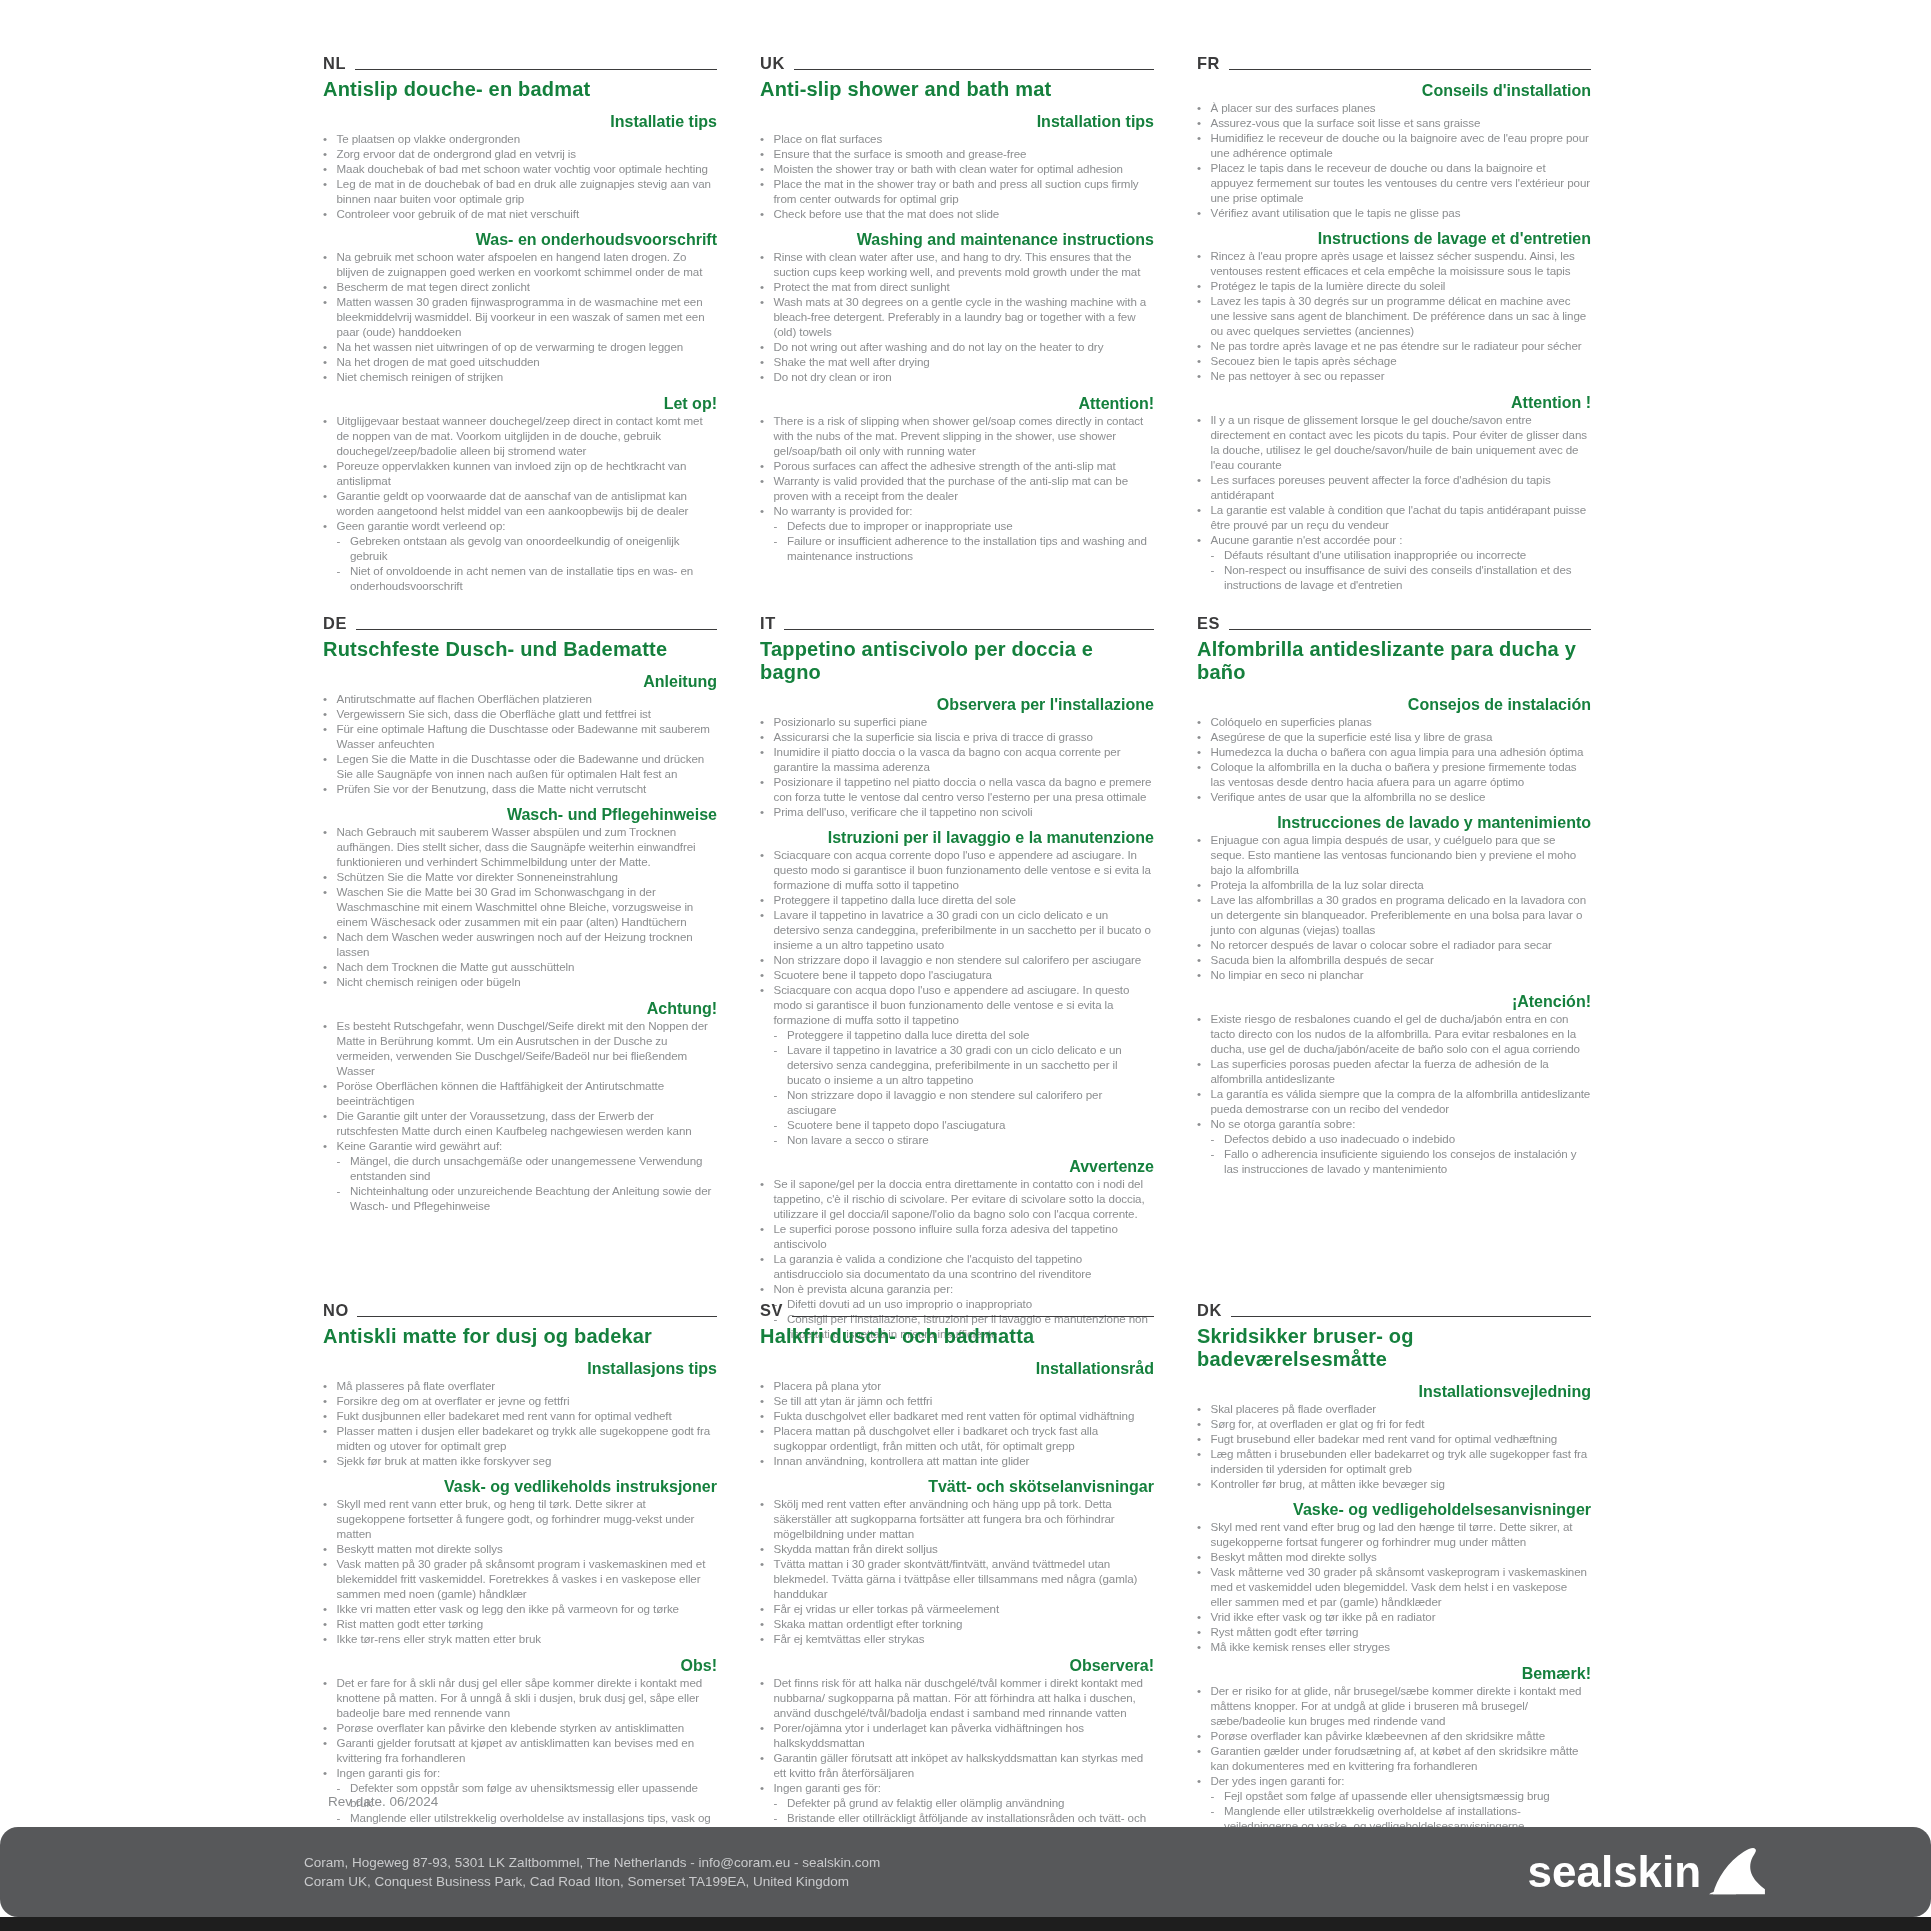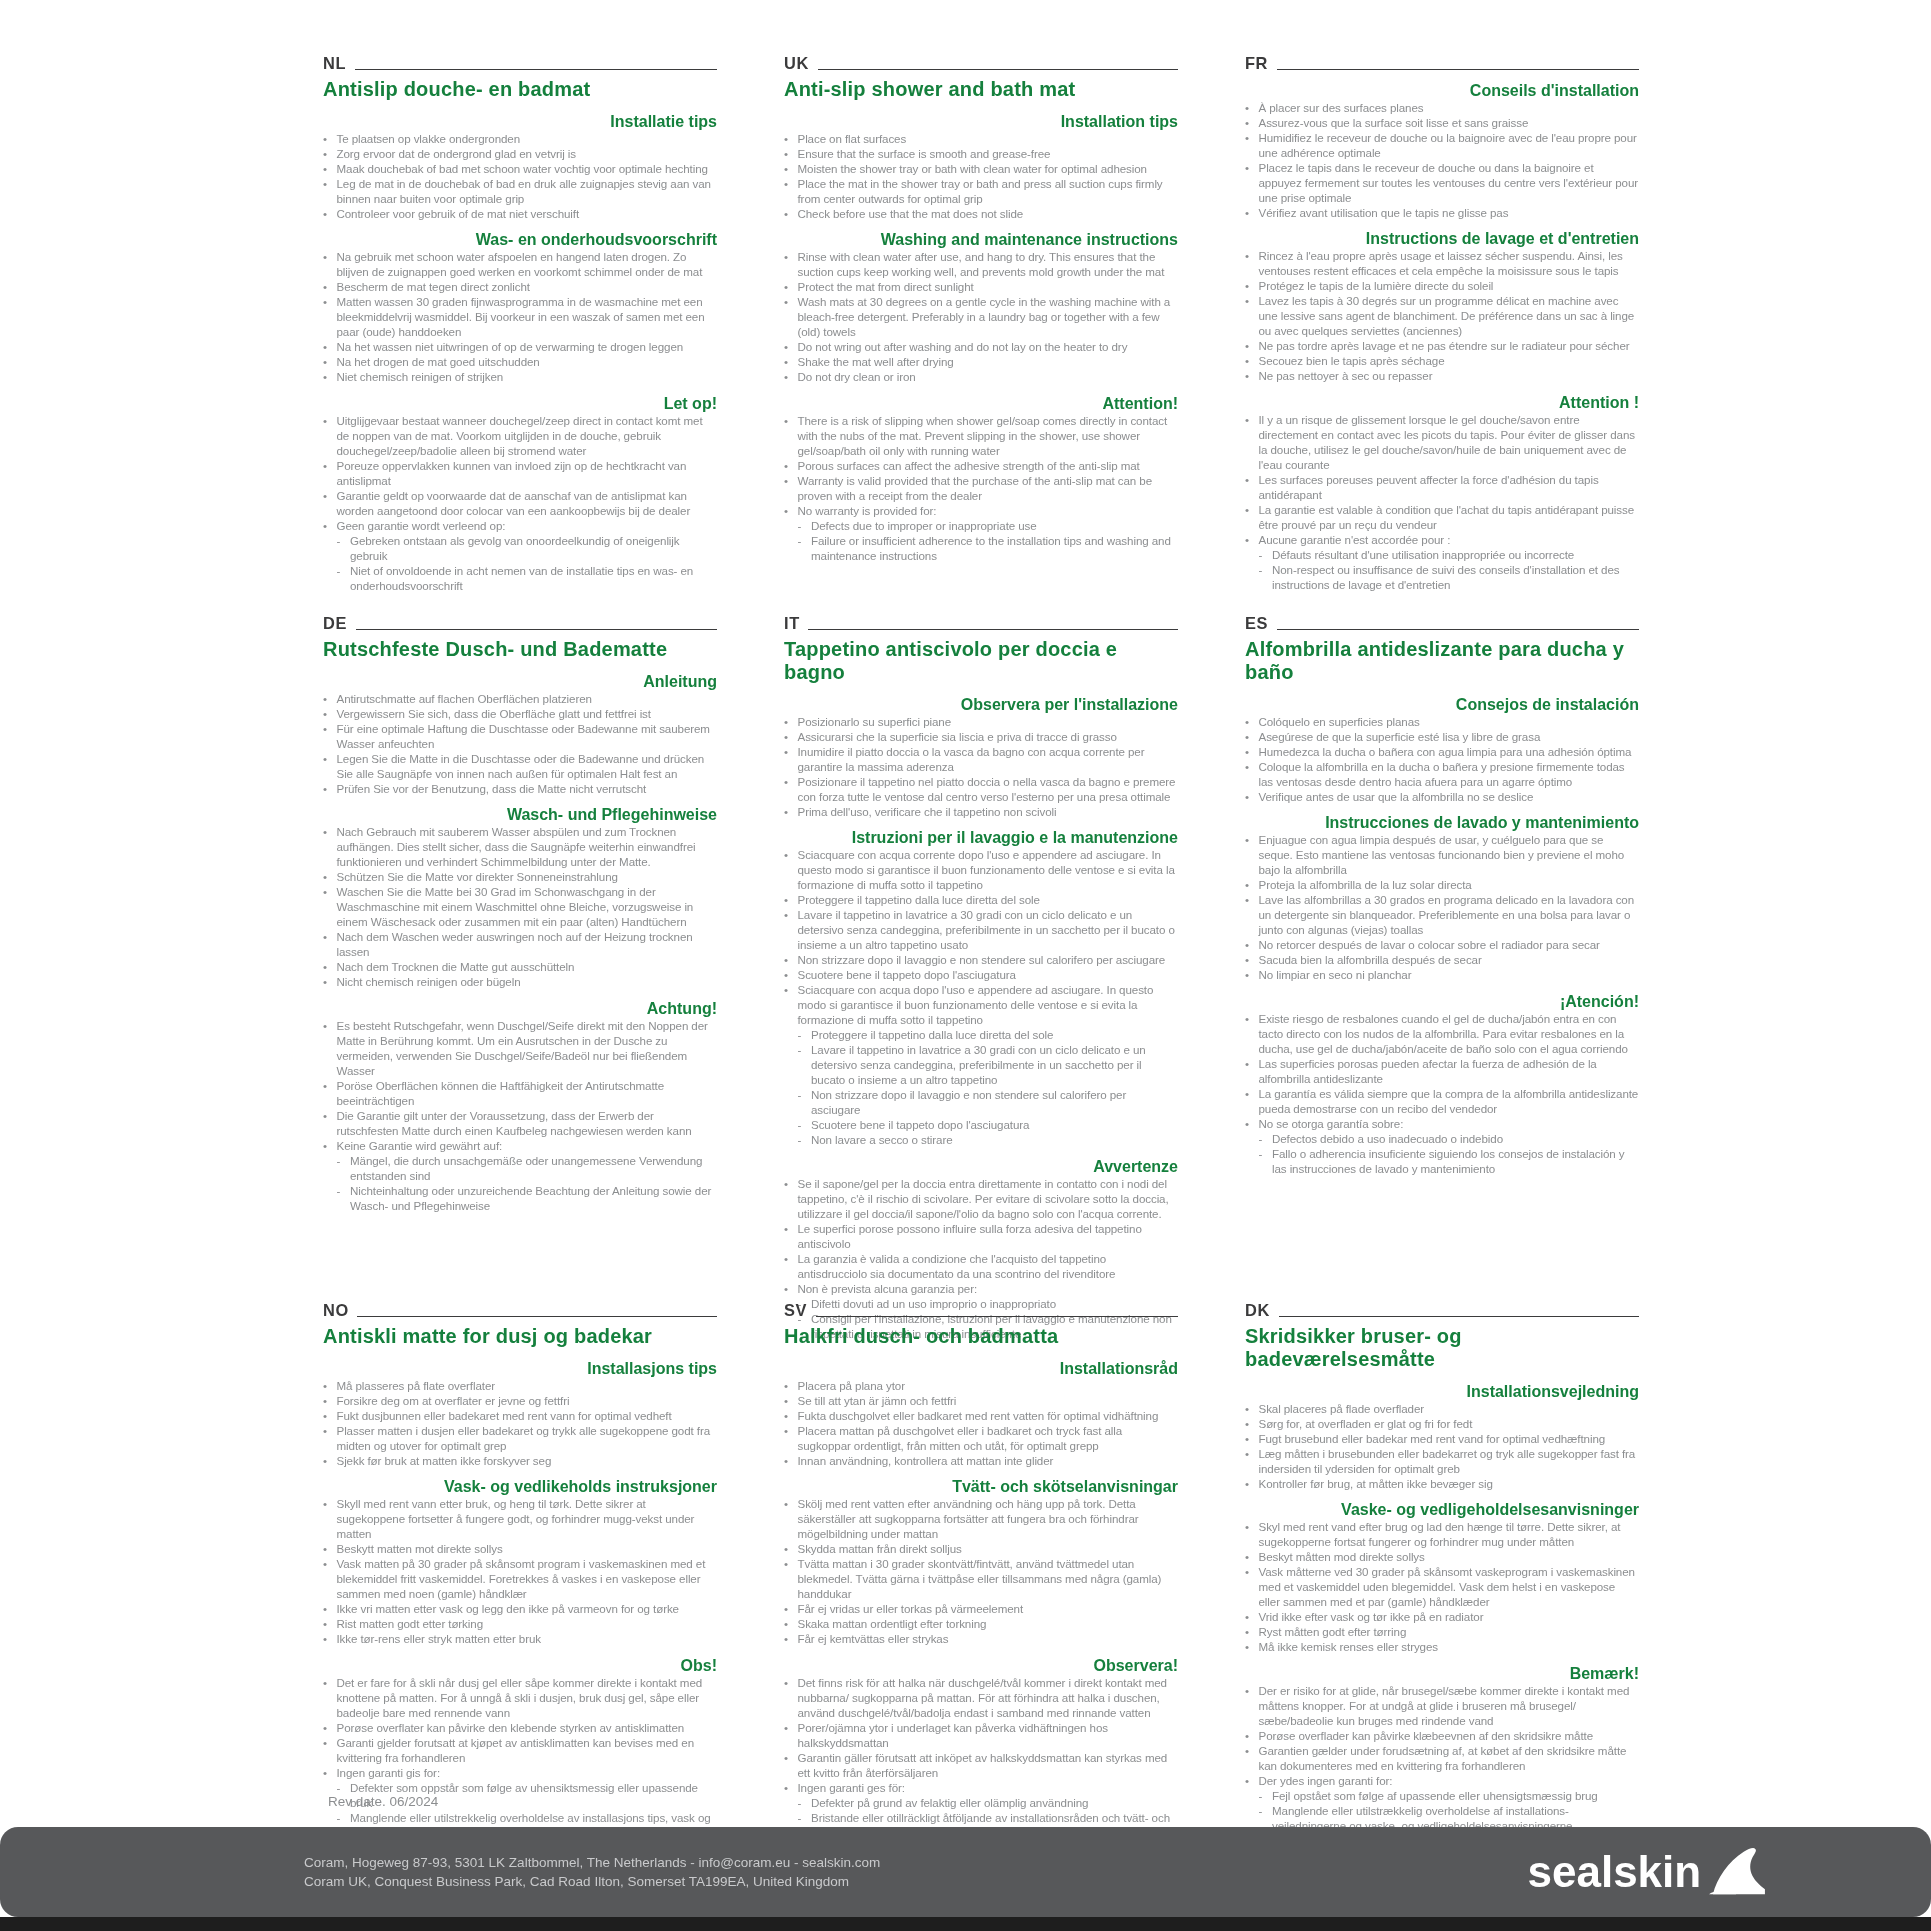--- a/index.html
+++ b/index.html
@@ -4,21 +4,21 @@
 <style>
   html,body{margin:0;padding:0;}
   body{
     width:1931px;height:1931px;background:#ffffff;
     font-family:"Liberation Sans","DejaVu Sans",sans-serif;
     -webkit-font-smoothing:antialiased;
   }
   .page{position:relative;width:1931px;height:1931px;background:#ffffff;overflow:hidden;}
   .grid{
     position:absolute;left:323px;top:55px;width:1269px;
-    display:grid;grid-template-columns:394px 394px 394px;column-gap:67px;
+    display:grid;grid-template-columns:394px 394px 394px;column-gap:43px;
     grid-template-rows:560px 687px auto;
   }
   section.lang{overflow:visible;}
   .codeline{display:flex;align-items:flex-end;margin:0 0 6.8px 0;}
   .code{font-weight:bold;font-size:16.4px;color:#3b3b3c;letter-spacing:0.6px;line-height:16.4px;}
   .rule{flex:1;border-bottom:1.9px solid #3b3b3c;margin-left:8.7px;margin-bottom:1.9px;}
   .title{font-size:20px;font-weight:bold;color:#15803d;margin:0 0 12.6px 0;letter-spacing:0.2px;line-height:23px;}
   .ghead{font-size:16px;font-weight:bold;color:#15803d;margin:11.6px 0 1.9px 0;line-height:15px;text-align:right;}
   .li{display:flex;font-size:11.6px;color:#8c8e90;line-height:15px;letter-spacing:-0.1px;}
   .li .b{width:13.5px;flex:none;}
@@ -98,21 +98,21 @@
         <div class="li">
           <span class="b">•</span>
           <span class="t">Uitglijgevaar bestaat wanneer douchegel/zeep direct in contact komt met de noppen van de mat. Voorkom uitglijden in de douche, gebruik douchegel/zeep/badolie alleen bij stromend water</span>
         </div>
         <div class="li">
           <span class="b">•</span>
           <span class="t">Poreuze oppervlakken kunnen van invloed zijn op de hechtkracht van antislipmat</span>
         </div>
         <div class="li">
           <span class="b">•</span>
-          <span class="t">Garantie geldt op voorwaarde dat de aanschaf van de antislipmat kan worden aangetoond door colocar van een aankoopbewijs bij de dealer</span>
+          <span class="t">Garantie geldt op voorwaarde dat de aanschaf van de antislipmat kan worden aangetoond helst middel van een aankoopbewijs bij de dealer</span>
         </div>
         <div class="li">
           <span class="b">•</span>
           <span class="t">Geen garantie wordt verleend op:</span>
         </div>
         <div class="li sub">
           <span class="b">-</span>
           <span class="t">Gebreken ontstaan als gevolg van onoordeelkundig of oneigenlijk gebruik</span>
         </div>
         <div class="li sub">

